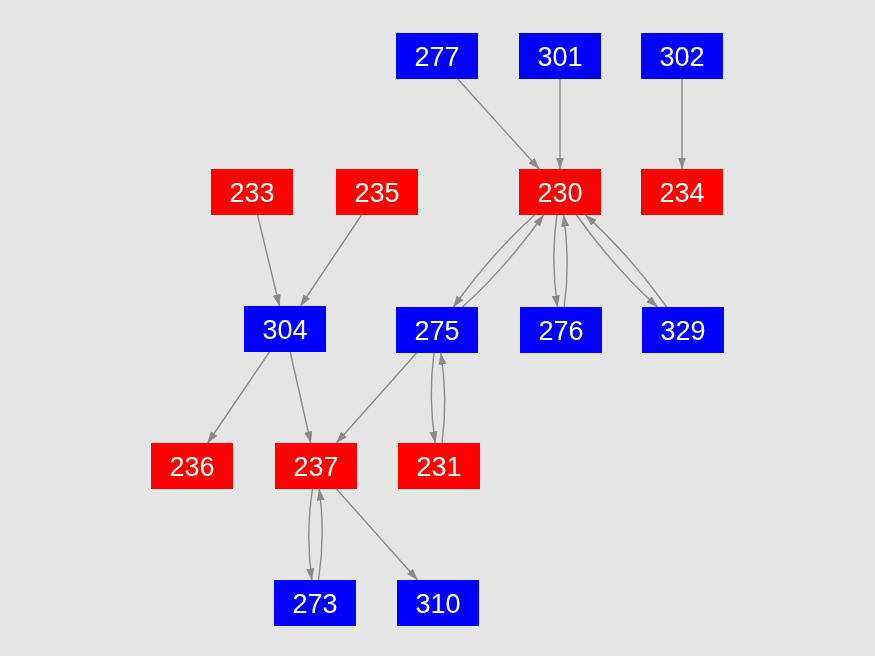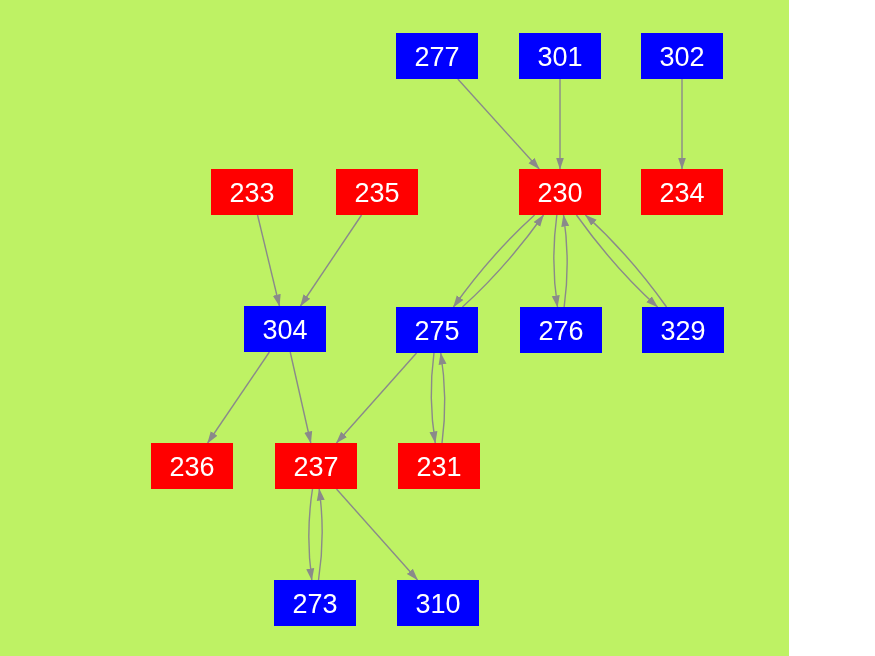--- a/index.html
+++ b/index.html
@@ -3,23 +3,23 @@
 <meta charset="utf-8">
 <style>
   html, body {
     margin: 0;
     padding: 0;
     background: #ffffff;
     font-family: "Liberation Sans", sans-serif;
   }
   .canvas {
     position: relative;
-    width: 789px;
+    width: 875px;
     height: 656px;
-    background: #bef264;
+    background: #e5e5e5;
     overflow: hidden;
   }
   svg { display: block; }
   .node-label {
     font-family: "Liberation Sans", sans-serif;
     font-size: 27px;
     text-anchor: middle;
     user-select: none;
   }
 </style>

